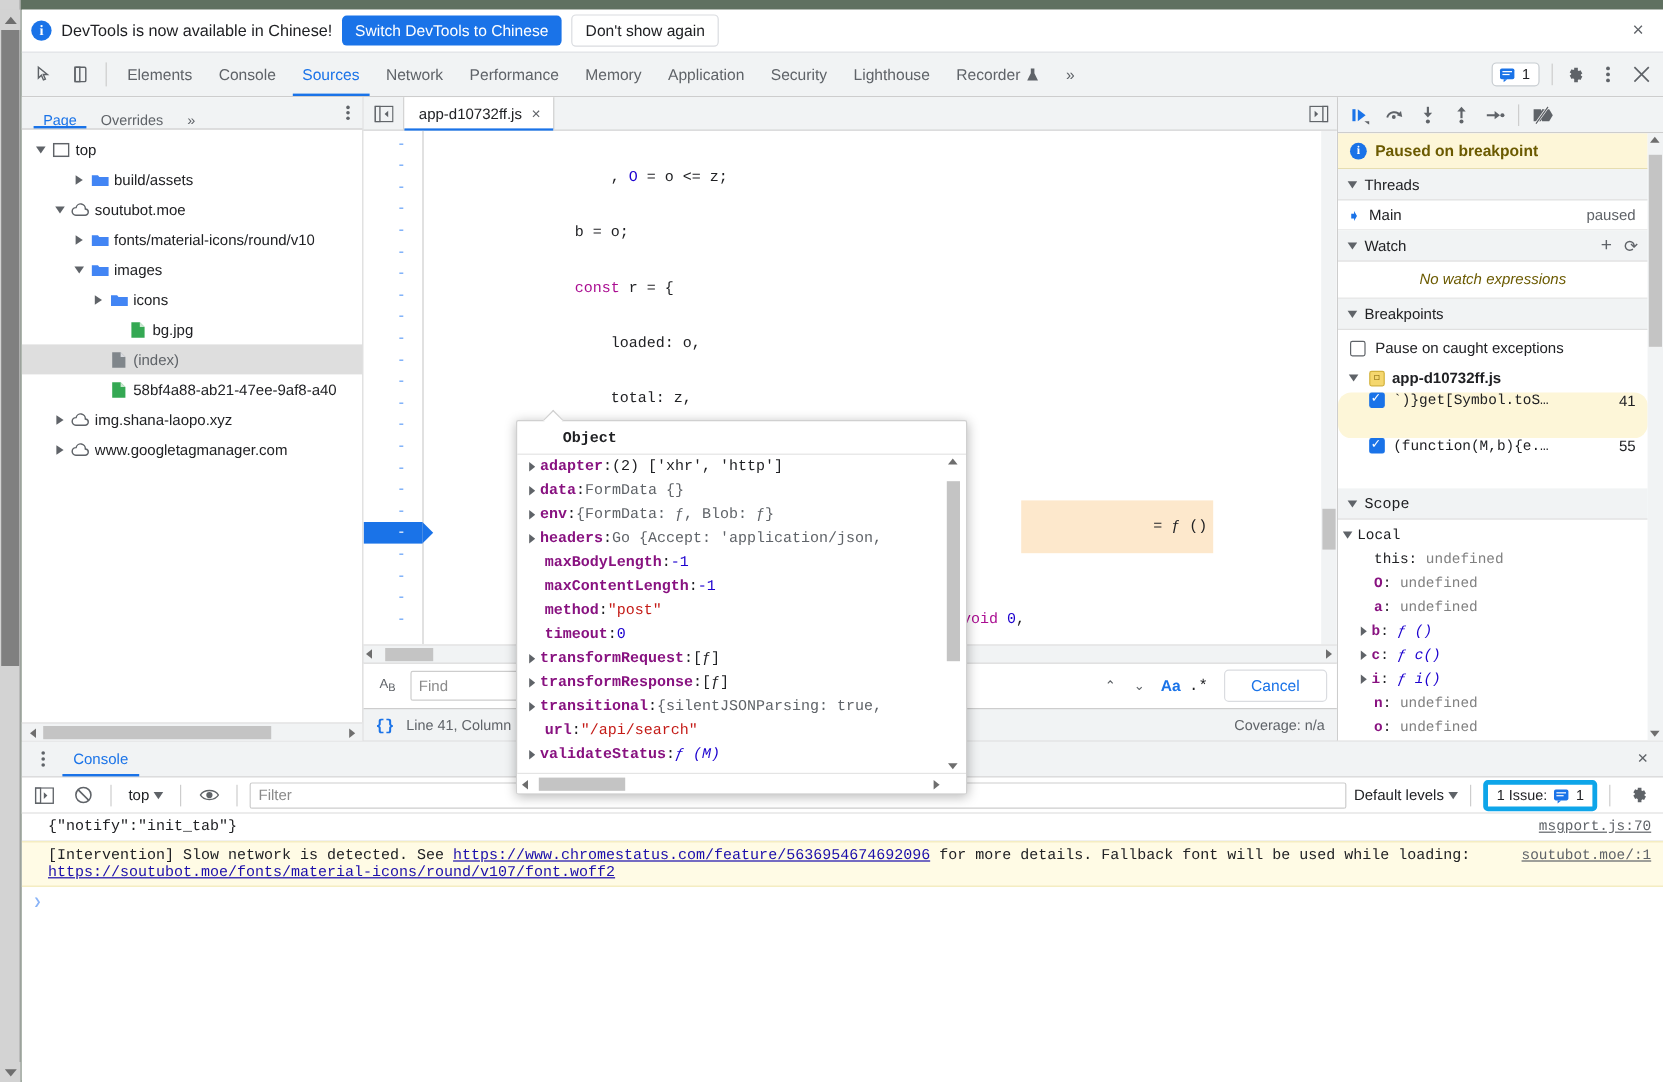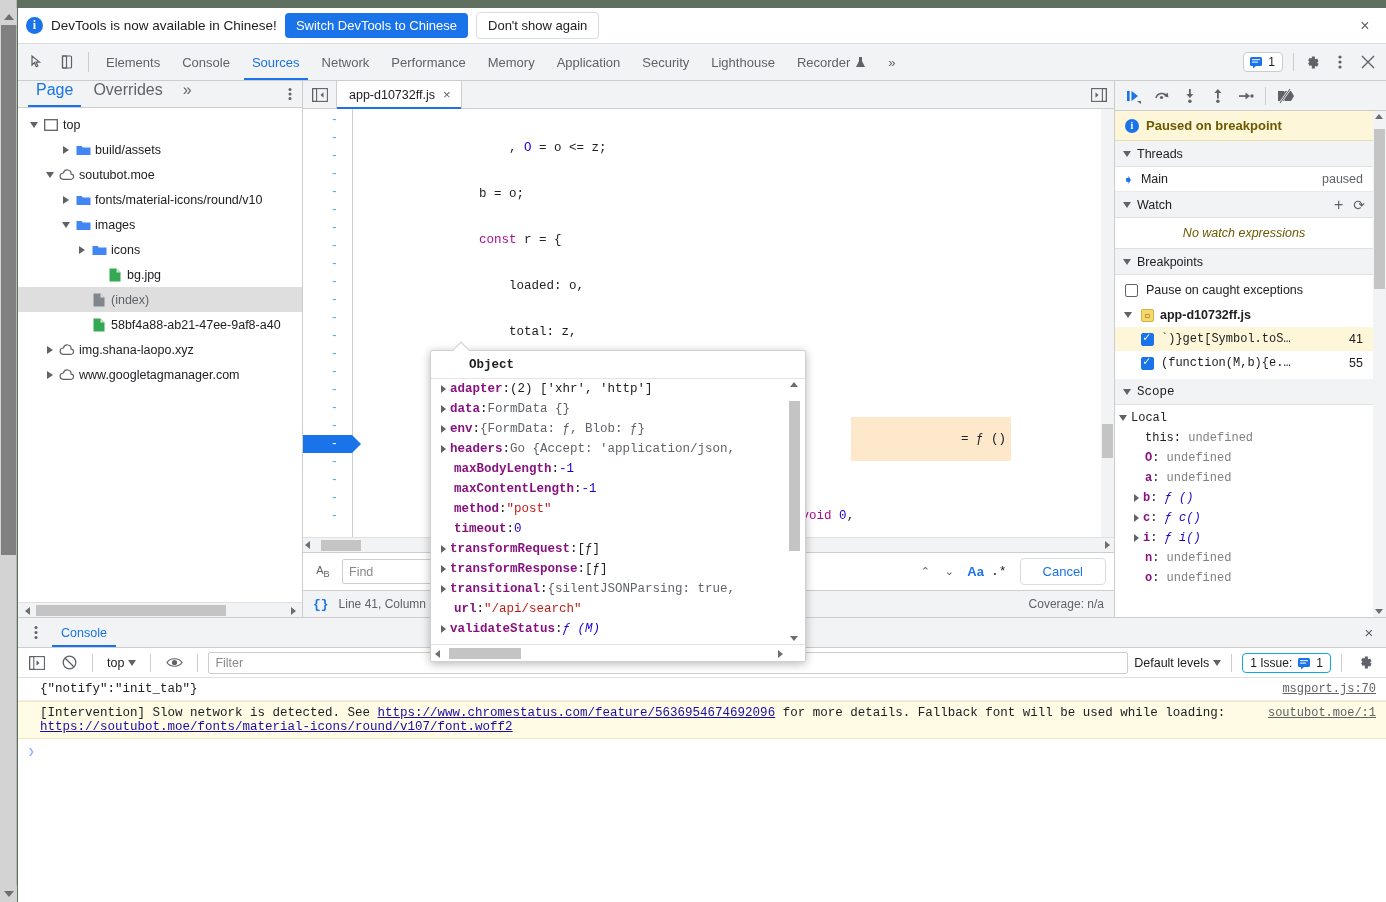--- a/index.html
+++ b/index.html
@@ -100,21 +100,21 @@
   
   .workspace { display: flex; height: 536px; }
 
   
   .navigator { width: 285px; border-right: 1px solid #cdcdcd; display: flex; flex-direction: column; background: #fff; }
   .nav-tabs {
     height: 27px; background: #f1f3f4; border-bottom: 1px solid #cdcdcd;
     display: flex; align-items: stretch; padding-left: 8px;
   }
   .nav-tab {
-    display: flex; align-items: flex-start; padding: 0 10px; font-size: 16px;
+    display: flex; align-items: flex-end; padding: 0 10px; font-size: 12px;
     color: #5f6368; position: relative; cursor: pointer;
   }
   .nav-tab.selected { color: #1a73e8; }
   .nav-tab.selected::after { content:""; position:absolute; left:2px; right:2px; bottom:0; height:2px; background:#1a73e8; }
   .nav-more { margin-left: auto; width: 24px; display: flex; align-items: center; justify-content: center; cursor: pointer; color: #5f6368; }
   .nav-tree { flex: 1; overflow: hidden; padding-top: 4px; font-size: 12.5px; }
   .tree-row {
     display: flex; align-items: center; height: 25px; white-space: nowrap;
     cursor: pointer; padding-right: 4px;
   }
@@ -232,21 +232,21 @@
   .thread-row { display:flex; align-items:center; height:25px; padding: 0 10px 0 8px; font-size:12.5px; border-bottom:1px solid #e8e8e8; }
   .thread-row .st { margin-left:auto; color:#5f6368; }
   .arrow-blue { color:#1a73e8; font-size:13px; margin-right:7px; }
   .no-watch { text-align:center; font-style: italic; color:#6b5a00; font-size:12.5px; padding: 8px 0; border-bottom: 1px solid #e0e0e0; }
   .cbrow { display:flex; align-items:center; gap:8px; height:22px; padding-left:10px; font-size:12.5px; }
   .cbx { width:13px;height:13px;border:1px solid #5f6368;border-radius:2px;background:#fff;flex:0 0 13px; }
   .cbx.on { background:#1a73e8; border-color:#1a73e8; position:relative; }
   .cbx.on::after { content:"✓"; position:absolute; left:1px; top:-3px; color:#fff; font-size:12px; line-height:15px; }
   .bp-file { display:flex; align-items:center; gap:6px; height:24px; padding-left:6px; font-size:12.5px; font-weight:bold; margin-top:2px; }
   .jsbadge { width:13px;height:13px;background:#f5d76e;border:1px solid #d3b23e;border-radius:2px;display:flex;align-items:center;justify-content:center;font-size:8px;color:#7a5c00;font-family:"Liberation Mono",monospace; }
-  .bp-item { display:flex; align-items:center; gap:7px; height:24px; padding-left:26px; font-size:12px; font-family:"Liberation Mono",monospace; }
+  .bp-item { display:flex; gap:7px; height:38px; padding-left:26px; font-size:12px; font-family:"Liberation Mono",monospace;border-radius:11px; }
   .bp-item.hl { background:#fdf6d8; }
   .bp-item .lineno { margin-left:auto; padding-right:10px; font-family:"Liberation Sans",sans-serif; font-size:12.5px; color:#202124; }
   .bp-item .txt { overflow:hidden; white-space:nowrap; }
   .scope-row { font-family:"Liberation Mono",monospace; font-size:12px; height:20px; display:flex; align-items:center; }
   .scope-row .tri-w { width: 16px; flex:0 0 16px; display:flex; align-items:center; justify-content:center; }
   .sc-name { color:#881280; font-weight:bold; }
   .sc-undef { color:#808080; font-style: normal; }
   .sc-fn { color:#1c00cf; font-style: italic; }
 
   
@@ -262,21 +262,21 @@
   }
   .ct-btn { width:26px;height:26px;display:flex;align-items:center;justify-content:center;cursor:pointer;color:#5f6368; }
   .ctx-select { display:flex; align-items:center; gap:4px; font-size:12.5px; color:#202124; cursor:pointer; padding: 0 4px; }
   .filter-input {
     flex:1; height:22px; border:1px solid #cdcdcd; border-radius:2px; font-size:12.5px;
     padding: 0 6px; outline:none; font-family:"Liberation Sans",sans-serif; min-width:0;
   }
   .filter-input::placeholder { color:#8a8a8a; }
   .levels { display:flex; align-items:center; gap:4px; font-size:12.5px; color:#202124; cursor:pointer; white-space:nowrap; }
   .issue-chip2 {
-    display:flex; align-items:center; gap:5px; border:1px solid #0ea5e9; border-radius:4px;
+    display:flex; align-items:center; gap:5px; border:4px solid #0ea5e9; border-radius:4px;
     padding: 2px 7px; font-size:12px; cursor:pointer; white-space:nowrap;
   }
   .console-body { flex:1; overflow:hidden; font-family:"Liberation Mono",monospace; font-size:12.5px; }
   .c-msg { padding: 4px 10px 4px 22px; position:relative; border-bottom:1px solid #f0f0f0; }
   .c-msg.warn { background:#fffbe5; border-top:1px solid #f2e9b8; border-bottom:1px solid #f2e9b8; }
   .c-src { position:absolute; right:10px; top:4px; color:#5f6368; text-decoration: underline; cursor:pointer; font-size:12px; }
   .c-link { color:#1a0dab; text-decoration:underline; cursor:pointer; }
   .c-prompt { padding: 6px 10px 4px 22px; position:relative; color:#8ab4f8; }
   .c-prompt::before { content:"❯"; position:absolute; left:10px; top:6px; color:#8ab4f8; font-size:11px; }
 

